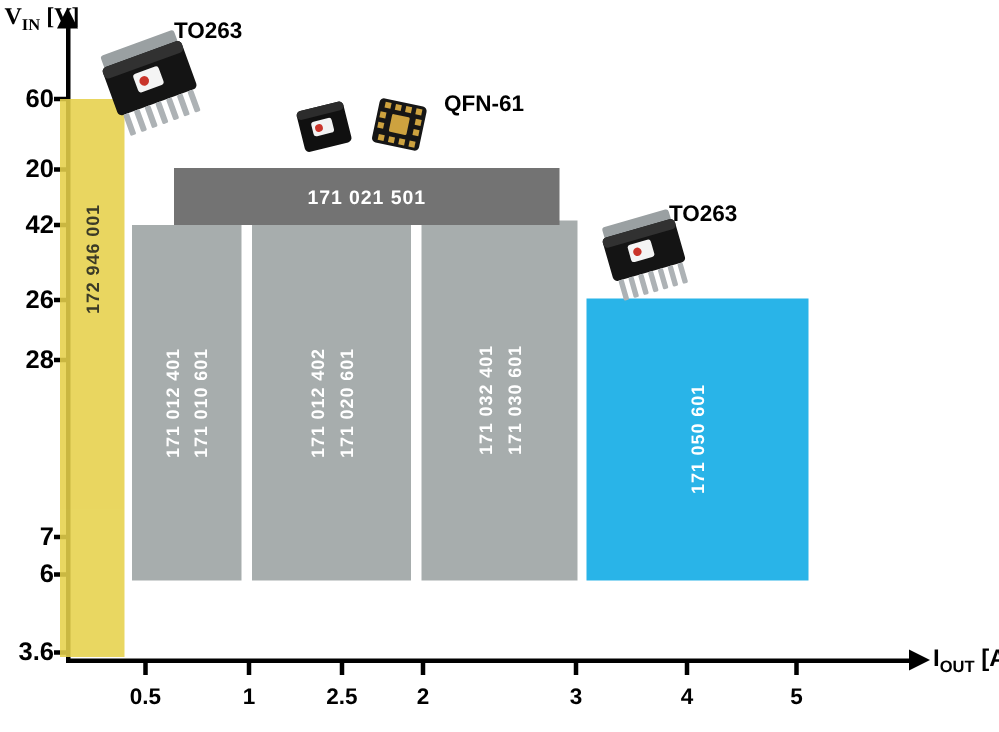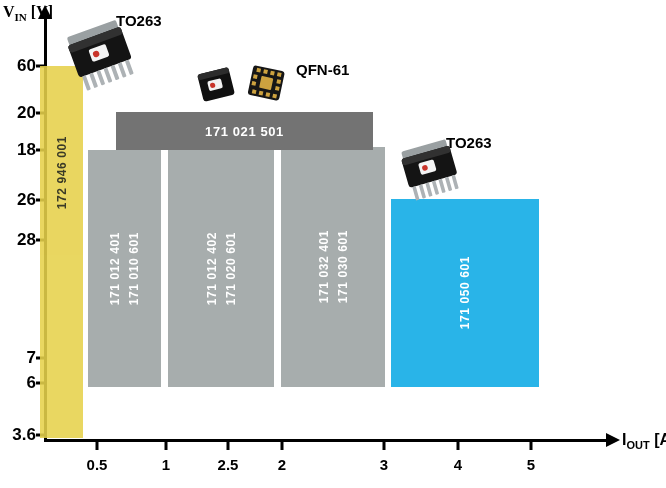--- a/index.html
+++ b/index.html
@@ -114,21 +114,21 @@
   <div class="abs ytick-mark" style="top:113px"></div>
   <div class="abs ytick-mark" style="top:150px"></div>
   <div class="abs ytick-mark" style="top:200px"></div>
   <div class="abs ytick-mark" style="top:240px"></div>
   <div class="abs ytick-mark" style="top:358px"></div>
   <div class="abs ytick-mark" style="top:383px"></div>
   <div class="abs ytick-mark" style="top:435px"></div>
 
   <div class="abs ytick-label" style="top:66px">60</div>
   <div class="abs ytick-label" style="top:113px">20</div>
-  <div class="abs ytick-label" style="top:150px">18</div>
+  <div class="abs ytick-label" style="top:150px">42</div>
   <div class="abs ytick-label" style="top:200px">26</div>
   <div class="abs ytick-label" style="top:240px">28</div>
   <div class="abs ytick-label" style="top:358px">7</div>
   <div class="abs ytick-label" style="top:383px">6</div>
   <div class="abs ytick-label" style="top:435px">3.6</div>
 
   <div class="abs xtick-mark" style="left:97px"></div>
   <div class="abs xtick-mark" style="left:166px"></div>
   <div class="abs xtick-mark" style="left:228px"></div>
   <div class="abs xtick-mark" style="left:282px"></div>

